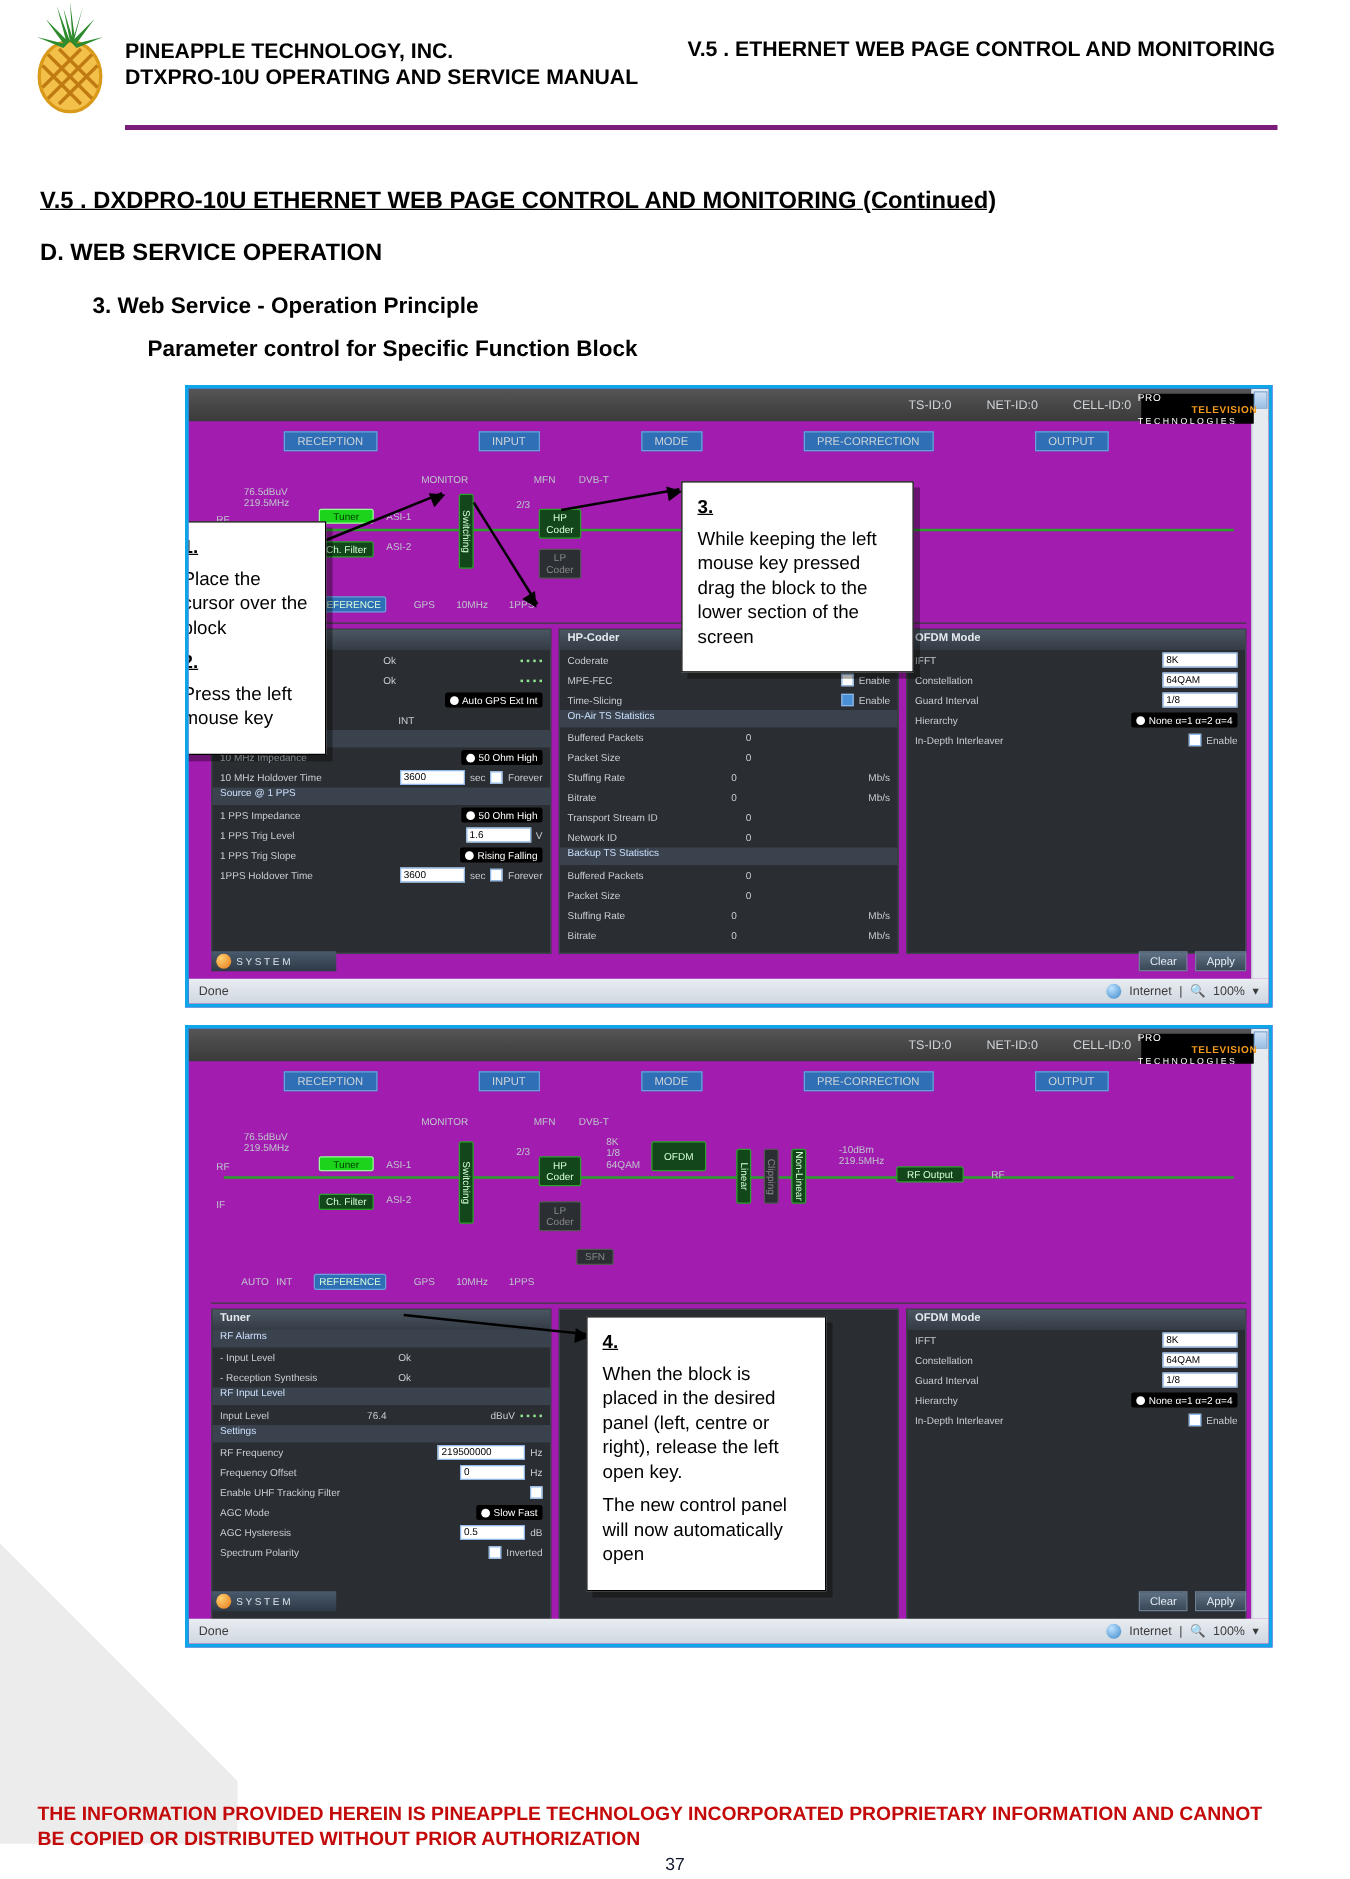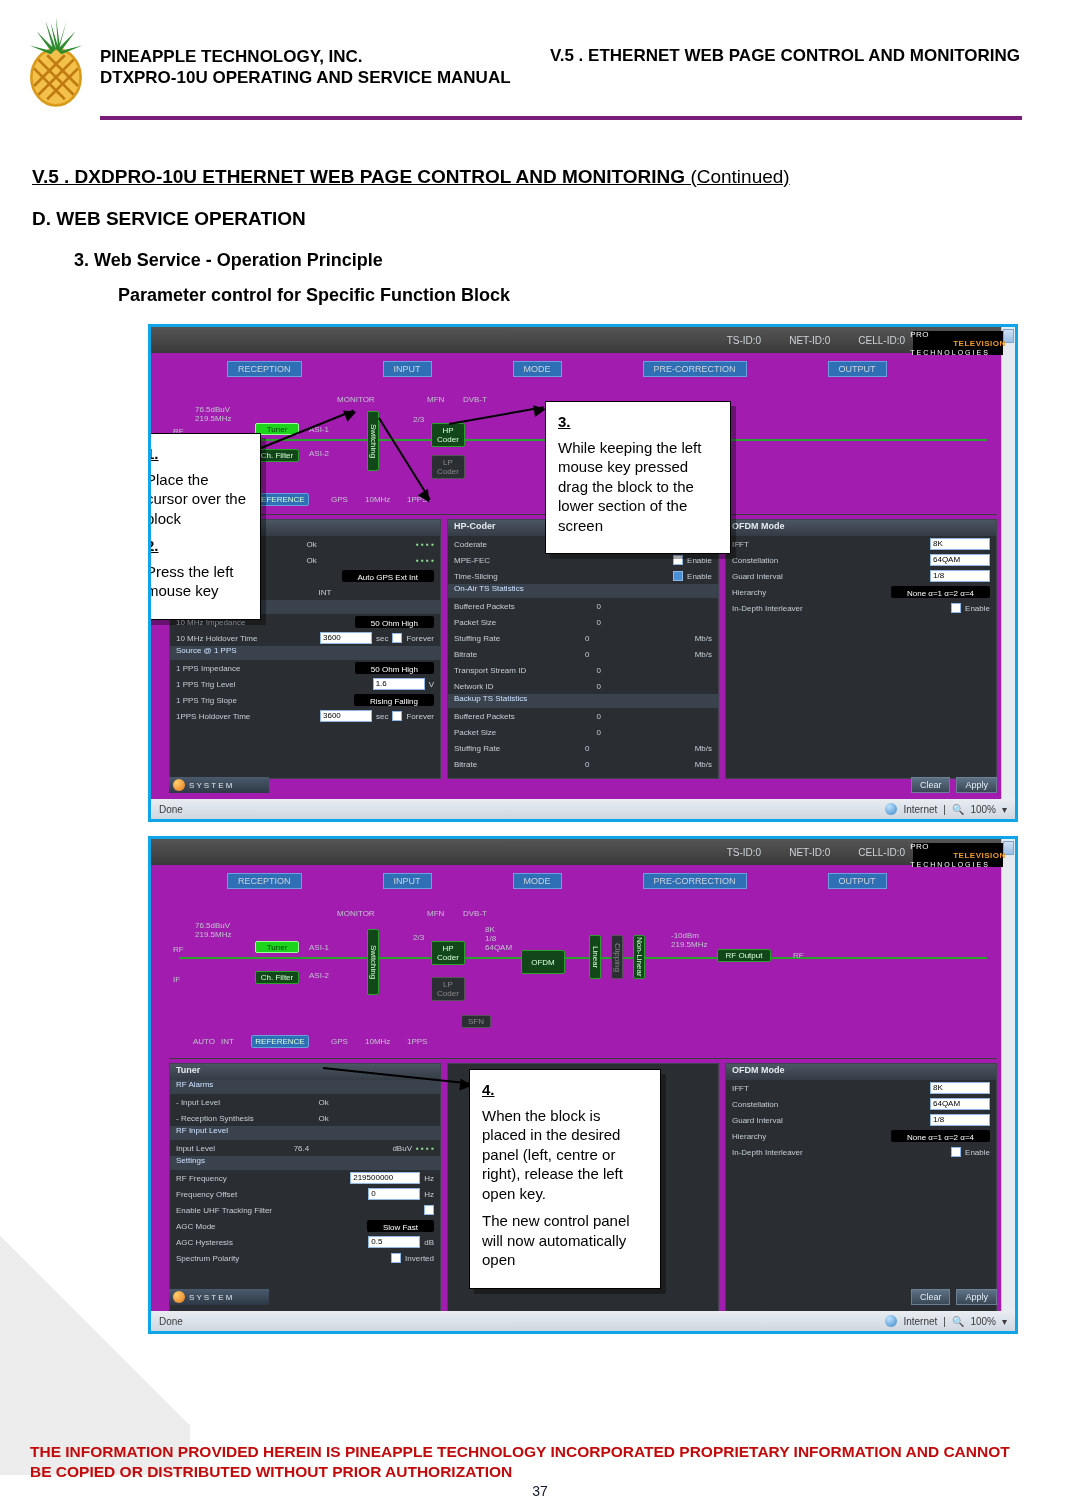--- a/index.html
+++ b/index.html
@@ -8,21 +8,21 @@
     height: 1503px;
     font-family: Arial, Helvetica, sans-serif;
     background: #fff;
     position: relative;
     overflow: hidden;
   }
   
   .header {
     display: flex;
     align-items: flex-start;
-    padding: 16px 60px 0 12px;
+    padding: 0 60px 0 12px;
   }
   .logo {
     width: 88px;
     height: 100px;
     position: relative;
     flex-shrink: 0;
     margin-top: -2px;
   }
   .logo svg { width: 100%; height: 100%; }
   .header-text {
@@ -43,21 +43,21 @@
   .body {
     padding: 46px 70px 0 32px;
     font-size: 19px;
     color: #000;
   }
   .sec-title {
     font-weight: bold;
     text-decoration: underline;
     margin-bottom: 20px;
   }
-  .sec-title .cont { font-weight: normal; }
+  .sec-title .cont { font-weight: bold; }
   .d-title { font-weight: bold; font-size: 19px; margin-bottom: 20px; padding-left: 0; }
   .sub3 { font-weight: bold; font-size: 18px; padding-left: 42px; margin-bottom: 14px; }
   .param { font-weight: bold; font-size: 18px; padding-left: 86px; margin-bottom: 18px; }
   
   .figure-wrap {
     margin: 0 86px 0 116px;
     display: flex;
     flex-direction: column;
     gap: 14px;
   }
@@ -95,21 +95,21 @@
   .lbl{position:absolute;color:#bfc6cc;font-size:8px;}
   .panels{display:flex;gap:6px;padding:4px 18px 0 18px;}
   .panel{flex:1;background:#2a2d31;border:1px solid #3f454c;min-height:260px;position:relative;}
   .panel-h{height:16px;background:linear-gradient(#4a5662,#343b44);color:#e4e9ee;font-size:9px;padding:1px 6px;font-weight:bold;}
   .panel-sub{height:14px;background:#3a434d;color:#cbe0ff;font-size:8px;padding:0 6px;}
   .row{display:flex;align-items:center;gap:4px;padding:1px 6px;color:#c7ced5;font-size:8px;min-height:16px;}
   .row .k{flex:1.2;}
   .row .v{flex:1;}
   .inp{background:#fff;color:#000;height:12px;width:52px;font-size:8px;border:1px solid #8fb8e6;padding:0 2px;}
   .sel{background:#fff;color:#000;height:12px;width:60px;font-size:8px;border:1px solid #8fb8e6;padding:0 2px;}
-  .radio{display:inline-flex;align-items:center;gap:3px;background:#000;color:#fff;font-size:8px;padding:0 16px;height:12px;border-radius:2px;flex-direction:column;}
+  .radio{display:inline-flex;align-items:center;gap:3px;background:#000;color:#fff;font-size:8px;padding:0 4px;height:12px;border-radius:2px;}
   .radio .dot{width:7px;height:7px;border-radius:50%;background:#fff;display:inline-block;}
   .chk{width:10px;height:10px;background:#fff;border:1px solid #8fb8e6;display:inline-block;}
   .statusbar{position:absolute;left:0;right:0;bottom:0;height:20px;background:linear-gradient(#e9edf2,#cfd7e0);display:flex;align-items:center;font-size:10px;color:#3b3b3b;padding:0 8px;justify-content:space-between;}
   .sb-right{display:flex;gap:6px;align-items:center;}
   .globe{width:12px;height:12px;border-radius:50%;background:radial-gradient(circle at 35% 30%,#bfe2ff,#3a87c8);}
   .btns{position:absolute;right:18px;bottom:26px;display:flex;gap:6px;}
   .btn{background:linear-gradient(#5e7186,#3a4856);color:#e5edf5;font-size:9px;padding:2px 8px;border:1px solid #6b7f95;}
   .syslogo{position:absolute;left:18px;bottom:26px;height:16px;width:100px;background:linear-gradient(#4a5a6c,#2e3946);color:#e0e6ec;font-size:8px;display:flex;align-items:center;gap:4px;padding:0 4px;}
   .syslogo .sw{width:12px;height:12px;border-radius:50%;background:radial-gradient(circle at 30% 30%,#ffd070,#e6791a);}
   .vscroll{position:absolute;top:0;right:0;width:14px;bottom:20px;background:#e6ebef;border-left:1px solid #b9c4cf;}
@@ -457,21 +457,21 @@
         <span class="lbl" style="left:258px;top:14px;">MFN</span>
         <span class="lbl" style="left:294px;top:14px;">DVB-T</span>
         <span class="lbl" style="left:244px;top:38px;">2/3</span>
         <div class="blk" style="left:262px;top:46px;width:34px;height:24px;white-space:pre;text-align:center;">HP
 Coder</div>
         <div class="blk" style="left:262px;top:82px;width:34px;height:24px;white-space:pre;text-align:center;background:#2b2f34;border-color:#555;color:#888;">LP
 Coder</div>
         <span class="lbl" style="left:316px;top:30px;white-space:pre;">8K
 1/8
 64QAM</span>
-        <div class="blk" style="left:352px;top:55px;width:44px;height:24px;">OFDM</div>
+        <div class="blk" style="left:352px;top:34px;width:44px;height:24px;">OFDM</div>
         <div class="blk" style="left:420px;top:40px;width:12px;height:44px;writing-mode:vertical-rl;">Linear</div>
         <div class="blk" style="left:442px;top:40px;width:12px;height:44px;writing-mode:vertical-rl;background:#2b2f34;border-color:#555;color:#888;">Clipping</div>
         <div class="blk" style="left:464px;top:40px;width:12px;height:44px;writing-mode:vertical-rl;">Non-Linear</div>
         <span class="lbl" style="left:502px;top:36px;white-space:pre;">-10dBm
 219.5MHz</span>
         <div class="blk" style="left:548px;top:54px;width:54px;">RF Output</div>
         <span class="lbl" style="left:624px;top:56px;">RF</span>
         <div class="blk" style="left:292px;top:120px;width:30px;background:#2b2f34;border-color:#555;color:#888;">SFN</div>
         <div class="blk" style="left:82px;top:140px;width:58px;background:#2e6fb5;border-color:#6aa0dc;">REFERENCE</div>
         <span class="lbl" style="left:24px;top:142px;">AUTO</span>

